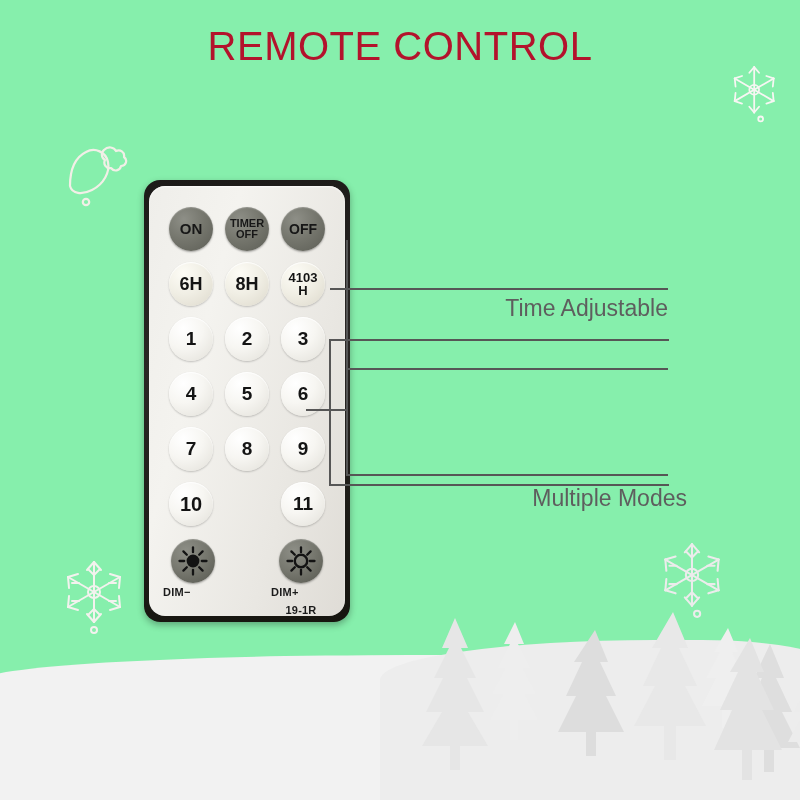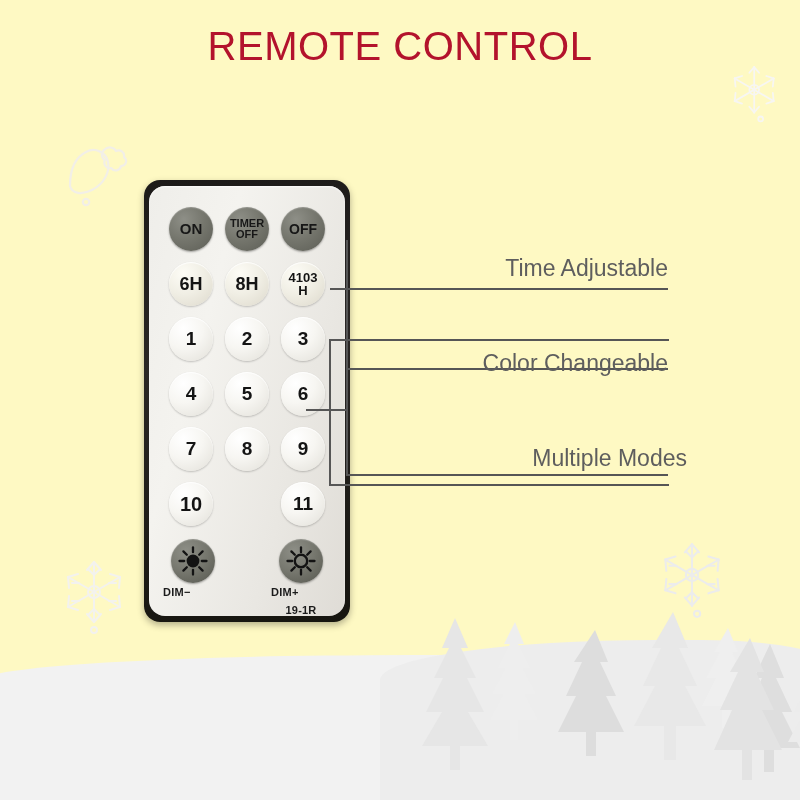--- a/index.html
+++ b/index.html
@@ -8,21 +8,21 @@
     background: #ffffff;
   }
   body {
     font-family: "Liberation Sans", sans-serif;
   }
   #stage {
     position: relative;
     width: 800px;
     height: 800px;
     overflow: hidden;
-    background: #fef9c3;
+    background: #86efac;
   }
 
   
   .deco {
     position: absolute;
     pointer-events: none;
     user-select: none;
   }
   .snow-hill {
     position: absolute;
@@ -138,20 +138,21 @@
   }
 
   
   .callout-label {
     position: absolute;
     font-size: 23px;
     color: #5e5e5e;
     font-weight: 300;
     text-align: right;
     white-space: nowrap;
+    margin-top: 40px;
   }
   .rule {
     position: absolute;
     background: #565656;
     height: 2px;
   }
   .vrule {
     position: absolute;
     background: #565656;
     width: 2px;
@@ -414,16 +415,15 @@
   <div class="rule" style="left:346px; top:368px; width:322px;"></div>
   <div class="vrule" style="left:346px; top:288px; height:186px;"></div>
   <div class="vrule" style="left:329px; top:339px; height:147px;"></div>
   <div class="rule" style="left:329px; top:339px; width:340px;"></div>
   <div class="rule" style="left:306px; top:409px; width:40px;"></div>
   <div class="rule" style="left:329px; top:484px; width:340px;"></div>
 
   <div class="rule" style="left:346px; top:474px; width:322px;"></div>
 
   <div class="callout-label" style="left:368px; top:255px; width:300px;">Time Adjustable</div>
-  <div class="callout-label" style="left:368px; top:350px; width:300px;">Color Changeable</div>
   <div class="callout-label" style="left:387px; top:445px; width:300px;">Multiple Modes</div>
 
 </div>
 
 </body></html>

